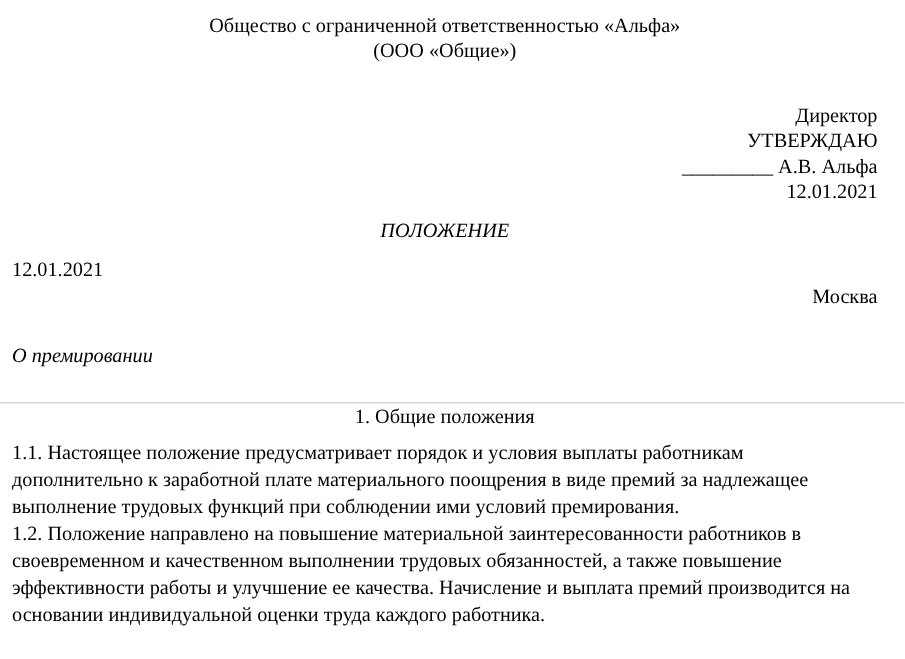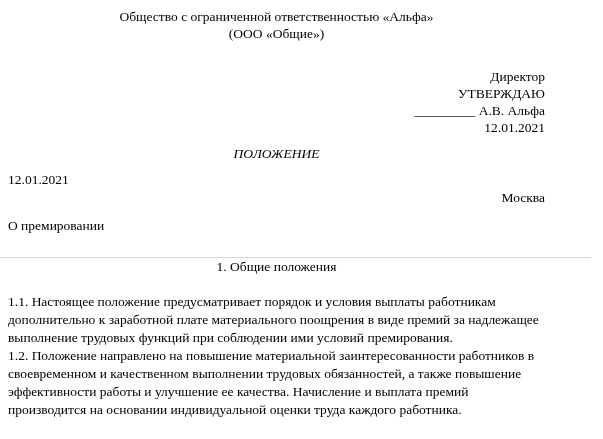--- a/index.html
+++ b/index.html
@@ -13,21 +13,21 @@
     overflow: hidden;
     font-family: "Liberation Serif", "DejaVu Serif", serif;
     font-size: 13.5px;
     color: #000000;
     -webkit-font-smoothing: antialiased;
   }
   .page {
     box-sizing: border-box;
     width: 603px;
     height: 439px;
-    padding: 8px 58px 0 8px;
+    padding: 8px 18px 0 8px;
   }
   .company-block {
     text-align: center;
     line-height: 17px;
   }
   .approval-block {
     text-align: right;
     line-height: 17px;
     margin-top: 26px;
   }
@@ -43,35 +43,36 @@
     margin-top: 9px;
   }
   .doc-city {
     text-align: right;
     line-height: 17px;
     margin-top: 1px;
   }
   .doc-subject {
     text-align: left;
     line-height: 17px;
-    margin-top: 11px;
+    margin-top: 22px;
+    font-style: italic;
   }
   .divider {
     border: none;
     border-top: 1px solid #d9d9d9;
     height: 0;
     margin: 23px -46px 0 -8px; 
   }
   .section-heading {
     text-align: center;
     line-height: 17px;
     margin-top: 0;
   }
   .section-body {
-    margin-top: 18px;
+    margin-top: 7px;
     line-height: 18px;
     text-align: left;
   }
   .section-body p {
     margin: 0;
     padding: 0;
   }
 </style>
 </head>
 <body>

